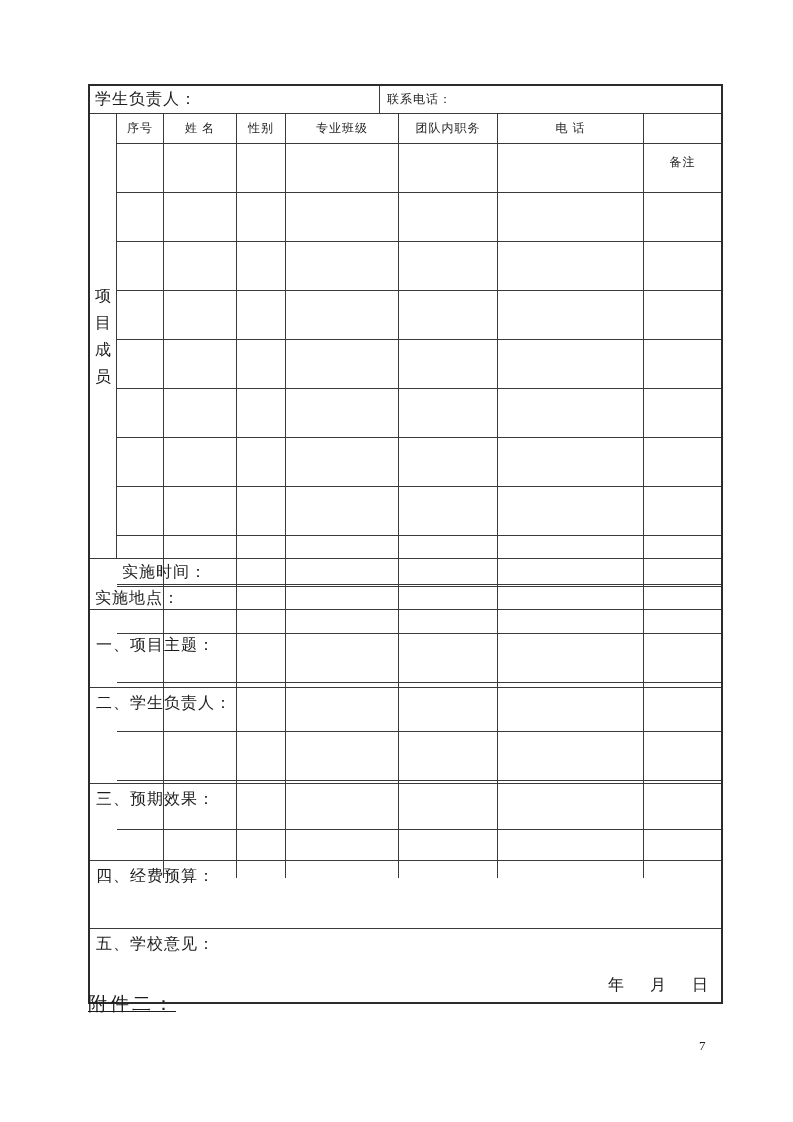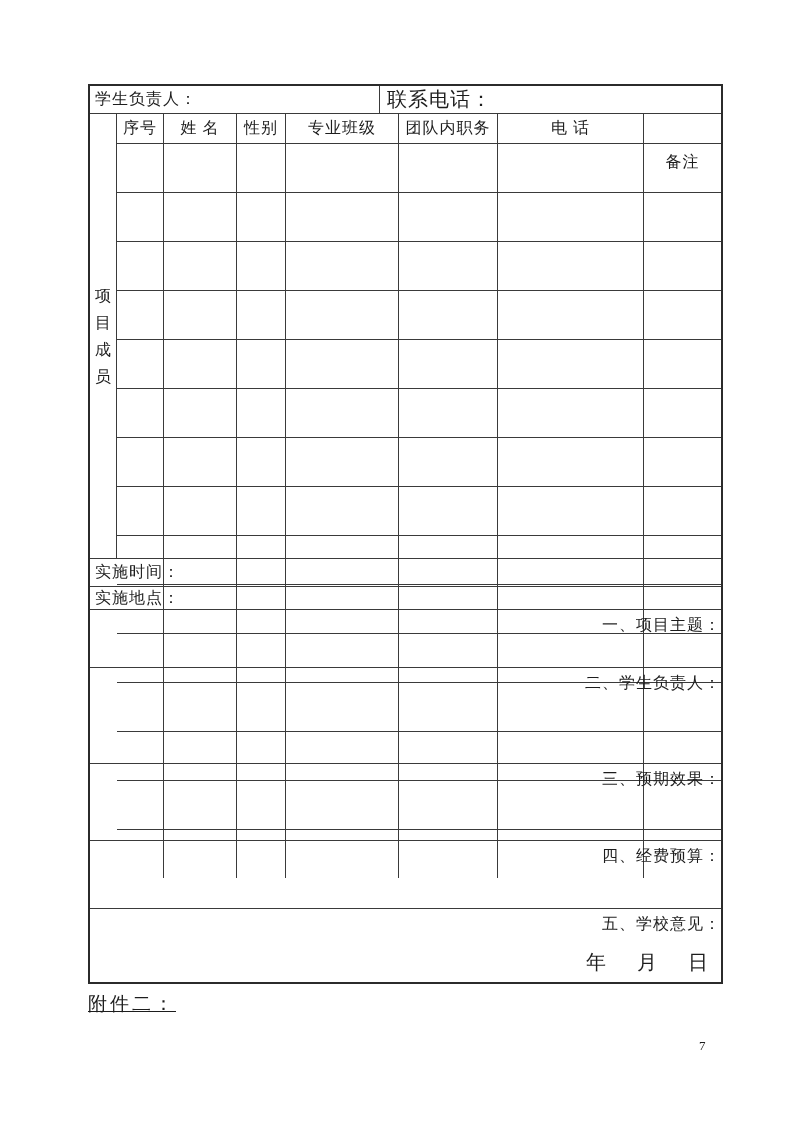--- a/index.html
+++ b/index.html
@@ -21,96 +21,95 @@
   .doc-table {
     position: absolute;
     left: 88px;
     top: 84px;
     width: 635px;
     box-sizing: border-box;
     border: 2px solid #2b2b2b;
     display: flex;
     flex-direction: column;
     background: #ffffff;
-    text-align: right;
   }
   .doc-table * { box-sizing: border-box; }
 
   .hline { border-bottom: 1px solid #3a3a3a; }
 
   
   .top-row { height: 28px; display: flex; }
   .leader-cell {
     width: 290px;
     border-right: 1px solid #3a3a3a;
     display: flex; align-items: center;
     padding-left: 5px;
     font-size: 16px; letter-spacing: 1px;
   }
   .phone-cell {
     flex: 1;
     display: flex; align-items: center;
     padding-left: 7px;
-    font-size: 20px; letter-spacing: 1px;
+    font-size: 12px; letter-spacing: 1px;
   }
 
   
   .members-block { height: 445px; display: flex; }
   .side-cell {
     width: 27px;
     border-right: 1px solid #3a3a3a;
     display: flex; flex-direction: column;
     justify-content: center; align-items: center;
     font-size: 16px; line-height: 27px;
   }
   .members-table { flex: 1; display: flex; flex-direction: column; }
   .m-header { height: 30px; display: flex; }
   .m-header .m-cell {
     display: flex; align-items: center; justify-content: center;
-    font-size: 16px; letter-spacing: 1px;
+    font-size: 12px; letter-spacing: 1px;
   }
   .m-body { flex: 1; display: flex; flex-direction: column; }
   .m-row { flex: 1; display: flex; }
   .m-row + .m-row { border-top: 1px solid #3a3a3a; }
   .m-header { border-bottom: 1px solid #3a3a3a; }
   .m-cell { border-right: 1px solid #3a3a3a; }
   .m-cell.last { border-right: none; margin-top: 48px; }
   .c0 { width: 47px; }
   .c1 { width: 73px; }
   .c2 { width: 49px; }
   .c3 { width: 113px; }
   .c4 { width: 99px; }
   .c5 { width: 146px; }
   .c6 { flex: 1; }
 
   
-  .row-time { height: 28px; }
+  .row-time { height: 28px; margin-left: 27px; }
   .row-place { height: 23px; }
   .label-row {
     display: flex; align-items: center;
     padding-left: 5px;
     font-size: 16px; letter-spacing: 1px;
   }
 
   
   .section {
     position: relative;
     padding: 5px 0 0 6px;
     font-size: 16px; letter-spacing: 1px;
   }
-  .sec1 { height: 58px; }
+  .sec1 { height: 58px; margin-top: 20px; }
   .sec2 { height: 96px; }
   .sec3 { height: 77px; }
   .sec4 { height: 68px; }
   .sec5 { height: 73px; }
 
   .date-line {
     position: absolute;
     right: 12px; bottom: 6px;
-    font-size: 20px;
+    font-size: 16px;
     white-space: pre;
     letter-spacing: 1px;
   }
 
   
   .attachment {
     position: absolute;
     left: 88px; top: 991px;
     font-size: 19px;
     letter-spacing: 3px;

